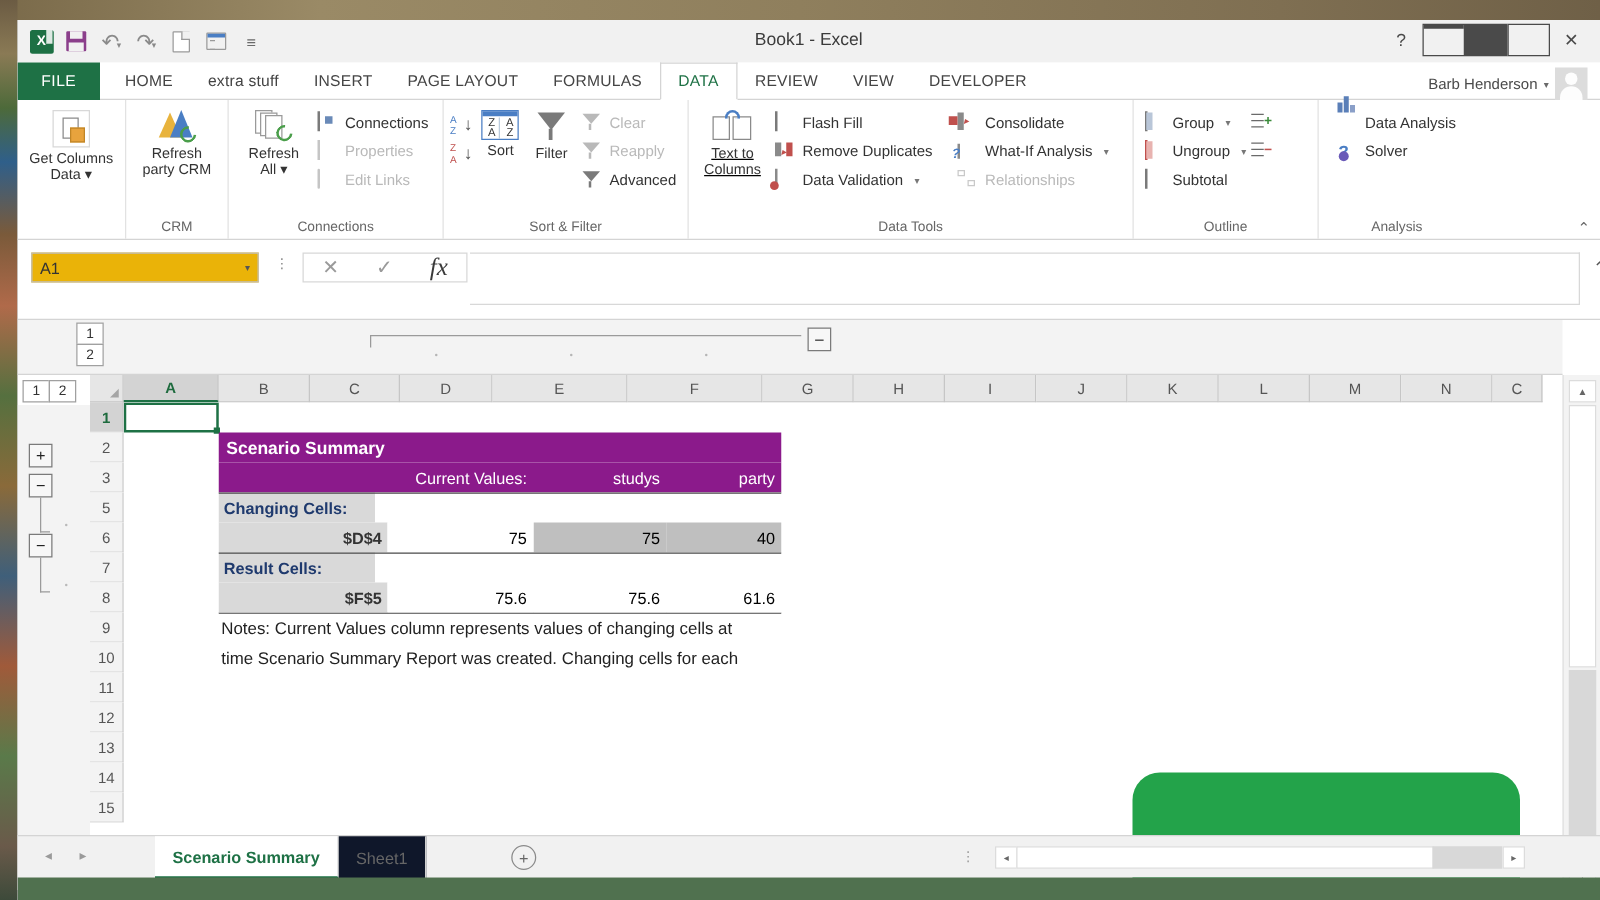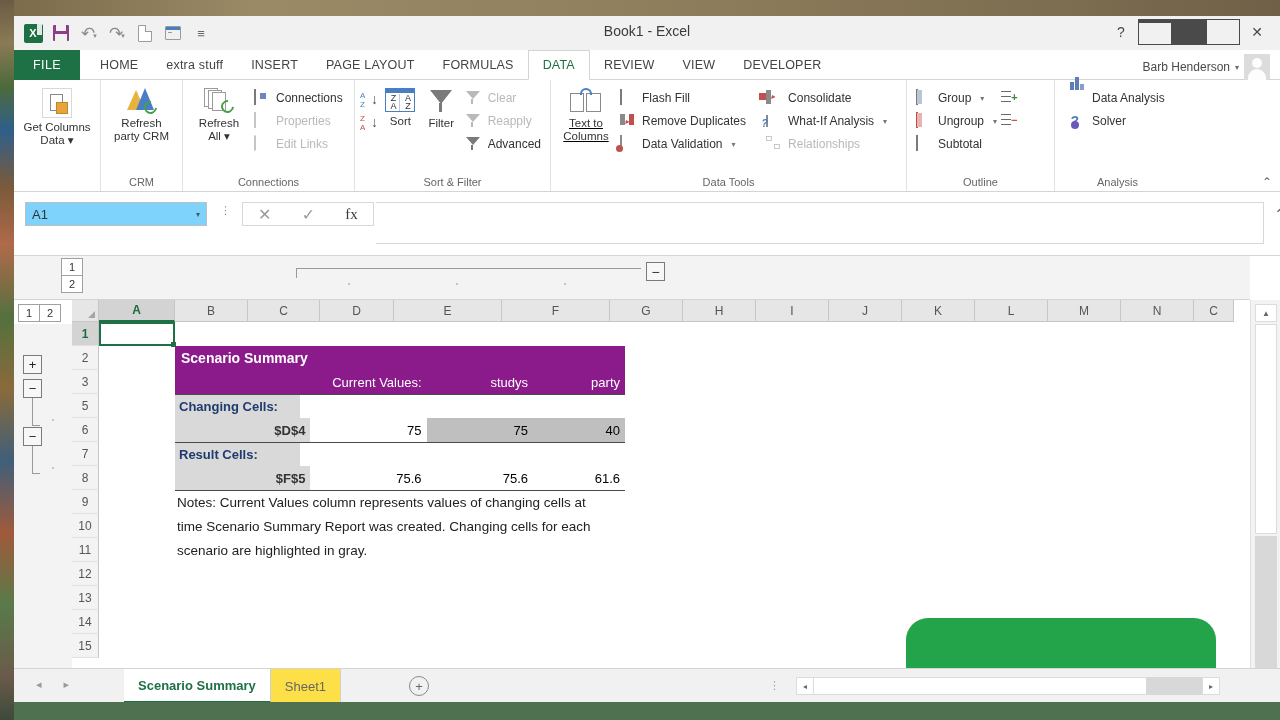--- a/index.html
+++ b/index.html
@@ -258,33 +258,33 @@
   .collapse-ribbon {
     position: absolute; right: 8px; bottom: 2px; font-size: 12px; color: #666;
   }
 
   
   .formulabar {
     height: 64px; background: #fff; position: relative; border-bottom: 1px solid #d4d4d4;
   }
   .namebox {
     position: absolute; left: 11px; top: 10px; width: 182px; height: 24px;
-    border: 1px solid #bfbfbf; background: #7dd3fc; display: flex; align-items: center;
+    border: 1px solid #bfbfbf; background: #eab308; display: flex; align-items: center;
     padding: 0 6px; font-size: 13px; color: #333;
   }
   .namebox .nb-caret { margin-left: auto; font-size: 8px; color: #555; }
   .fb-grip { position: absolute; left: 206px; top: 12px; font-size: 11px; color: #888; letter-spacing: 0; }
   .fb-btns {
     position: absolute; left: 228px; top: 10px; width: 132px; height: 24px;
     border: 1px solid #d8d8d8; background: #fff; display: flex; align-items: center;
     justify-content: space-around;
   }
   .fb-btns span { font-size: 16px; color: #9a9a9a; }
   .fb-btns .chk { color: #9a9a9a; }
-  .fb-btns .fx { font-family: "Liberation Serif", serif; font-size: 15px; color: #3a3a3a; }
+  .fb-btns .fx { font-style: italic; font-family: "Liberation Serif", serif; font-size: 20px; color: #3a3a3a; }
   .fb-input {
     position: absolute; left: 362px; top: 10px; right: 16px; height: 42px;
     border: 1px solid #d8d8d8; border-left: none; background: #fff;
   }
   .fb-expand { position: absolute; right: -6px; top: 14px; font-size: 14px; color: #555; }
 
   
   .gridarea { position: relative; height: 456px; background: #fff; overflow: hidden; }
 
   
@@ -439,21 +439,21 @@
   
   .tabbar {
     position: absolute; left: 0; bottom: 18px; right: 0; height: 34px;
     background: #f1f1f1; border-top: 1px solid #d4d4d4;
   }
   .navbtns { position: absolute; left: 22px; top: 9px; display: flex; gap: 22px; }
   .navbtns span { font-size: 11px; color: #9a9a9a; }
   .sheet-tabs { position: absolute; left: 110px; top: 0; display: flex; height: 34px; }
   .sheet-tab {
     padding: 0 14px; height: 34px; display: flex; align-items: center;
-    font-size: 13px; color: #666; background: #fde047; border-right: 1px solid #d0d0d0;
+    font-size: 13px; color: #666; background: #0f172a; border-right: 1px solid #d0d0d0;
   }
   .sheet-tab.active {
     background: #fff; color: #1e7145; font-weight: bold;
     border-bottom: 2.5px solid #1e7145;
   }
   .addsheet {
     position: absolute; left: 395px; top: 7px; width: 20px; height: 20px;
     border: 1.4px solid #8a8a8a; border-radius: 50%;
     display: flex; align-items: center; justify-content: center; font-size: 13px; color: #666;
   }
@@ -878,21 +878,20 @@
             <div class="cell c-label grayl">$F$5</div>
             <div class="cell c-cur whitec">75.6</div>
             <div class="cell c-s1 whitec">75.6</div>
             <div class="cell c-s2 whitec">61.6</div>
           </div>
           <div class="rpt-bottomline"></div>
 
           <div class="notes">
             <div>Notes:  Current Values column represents values of changing cells at</div>
             <div>time Scenario Summary Report was created.  Changing cells for each</div>
-            <div>scenario are highlighted in gray.</div>
           </div>
         </div>
 
         <div class="promo" style="left:807px;top:296px;">
           <div class="l1">Easy Excel Answers</div>
 
         </div>
 
       </div>
 

